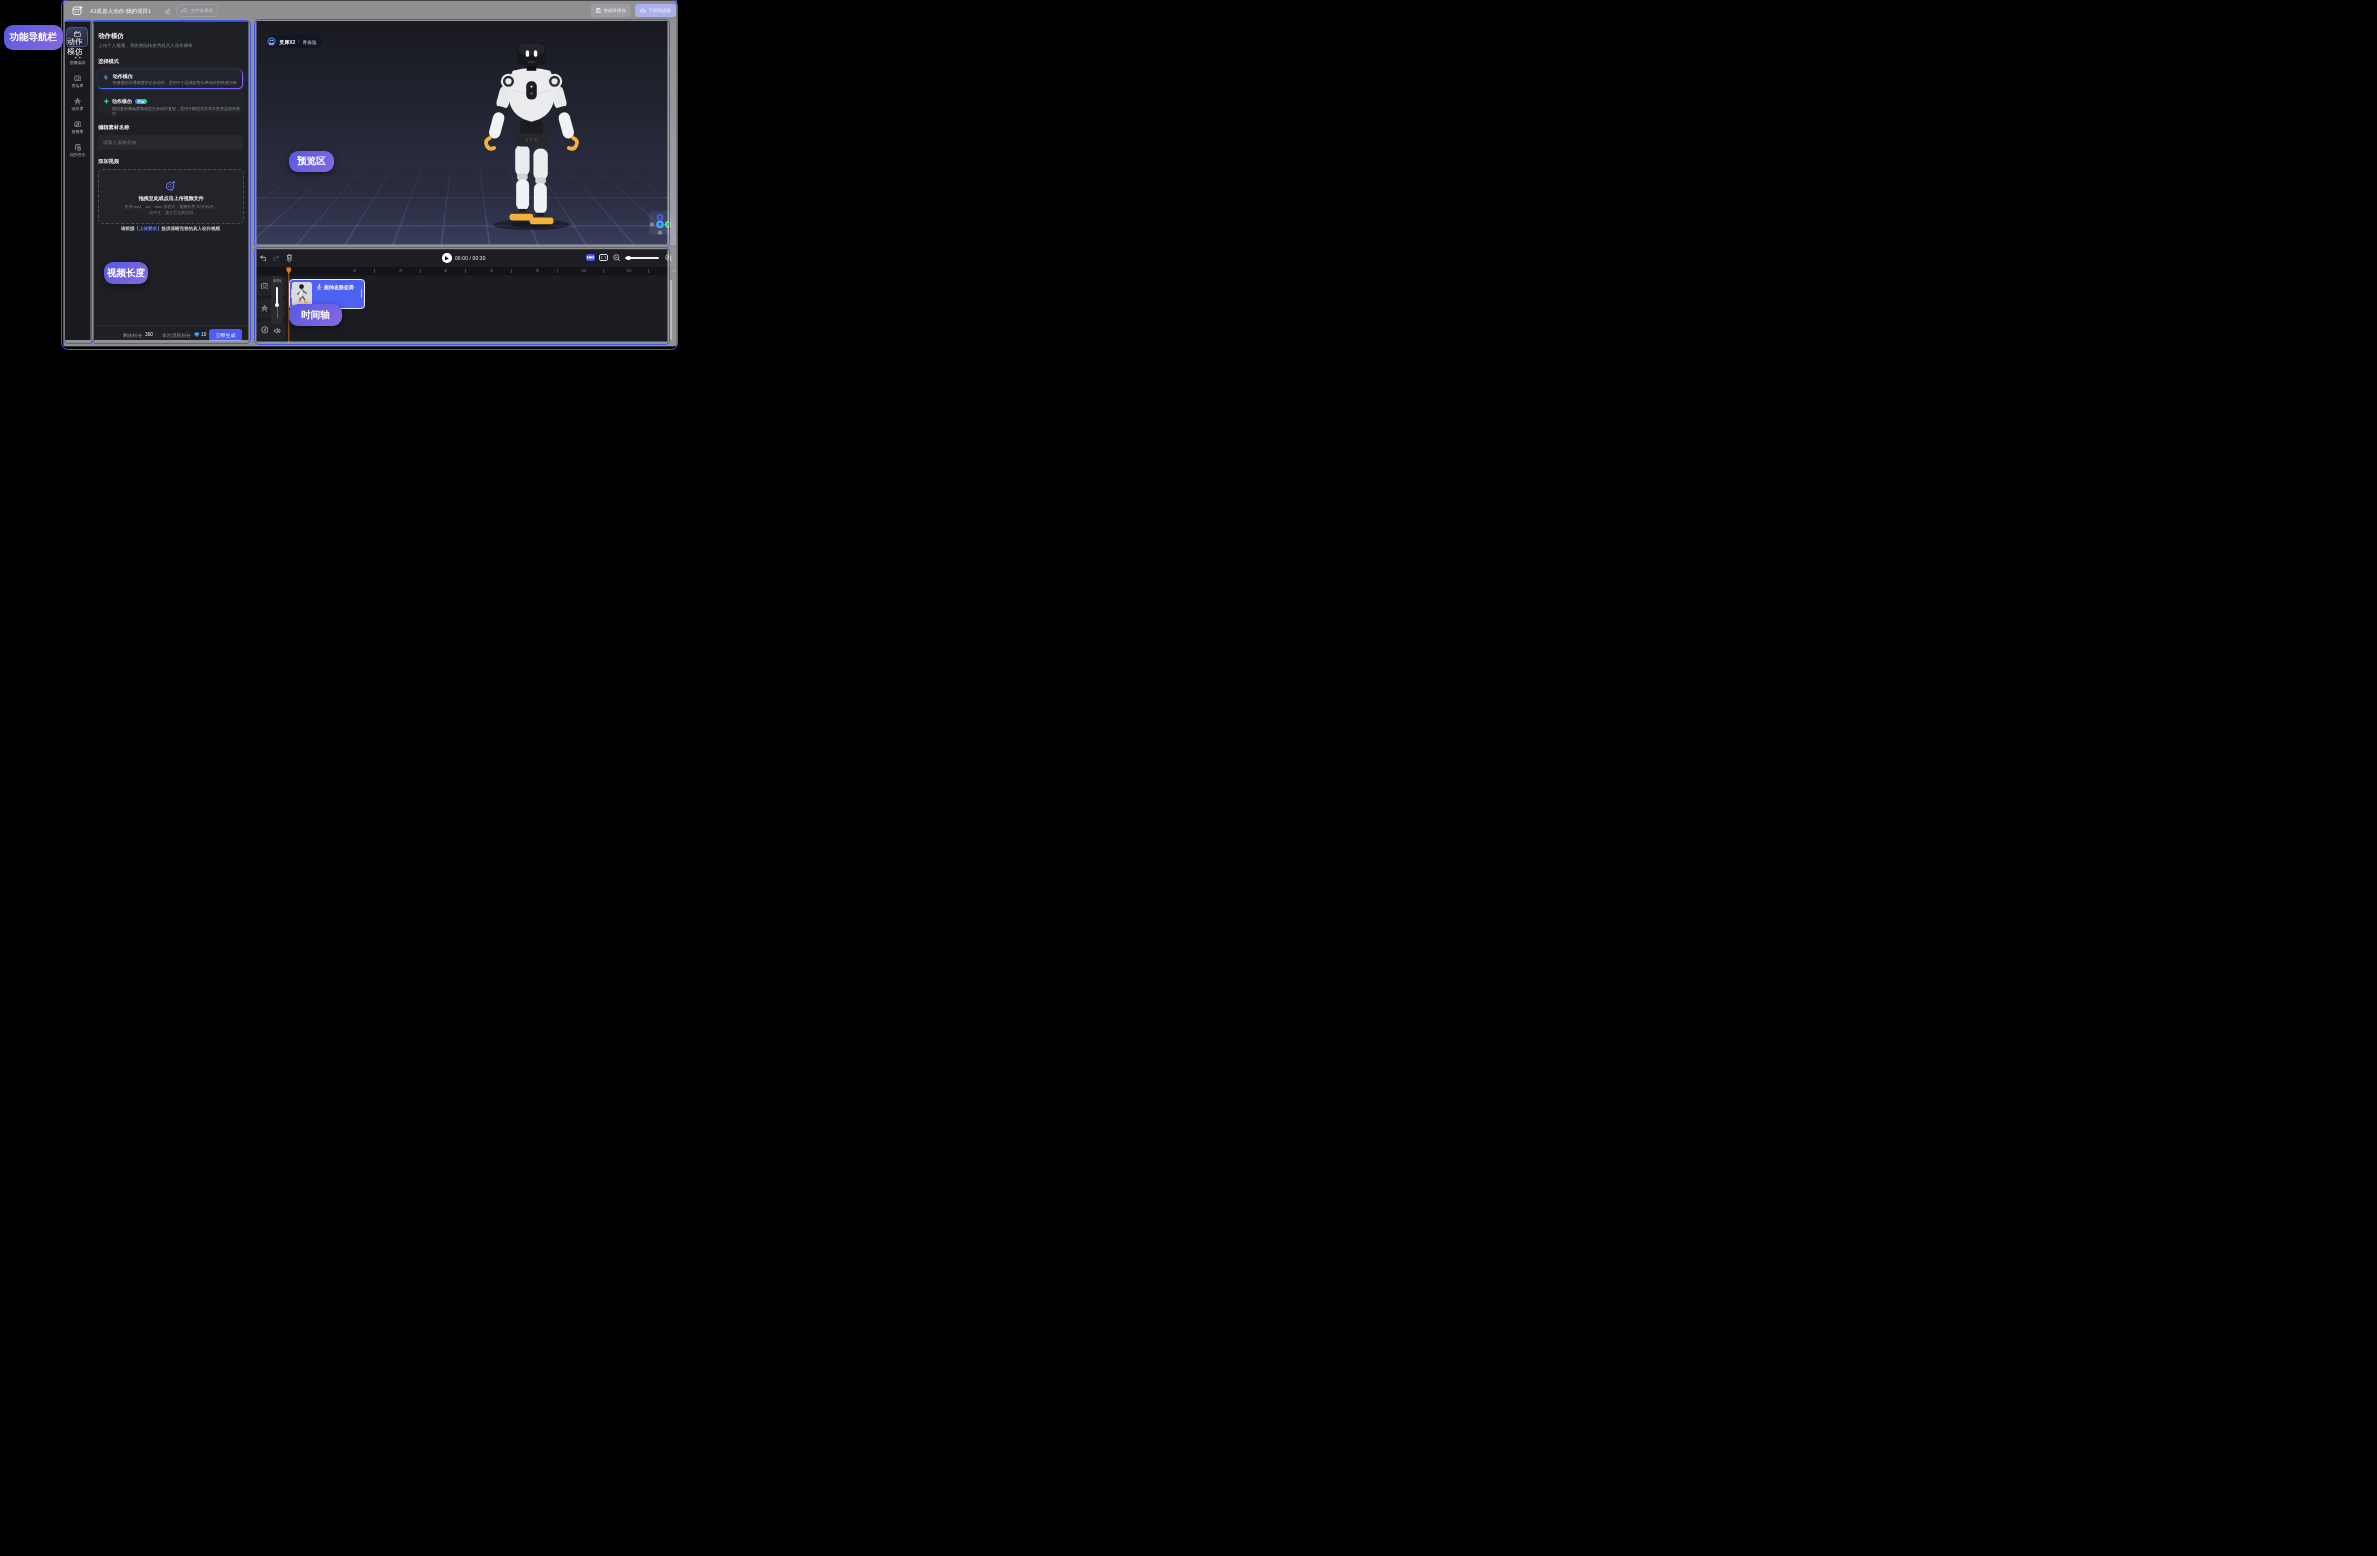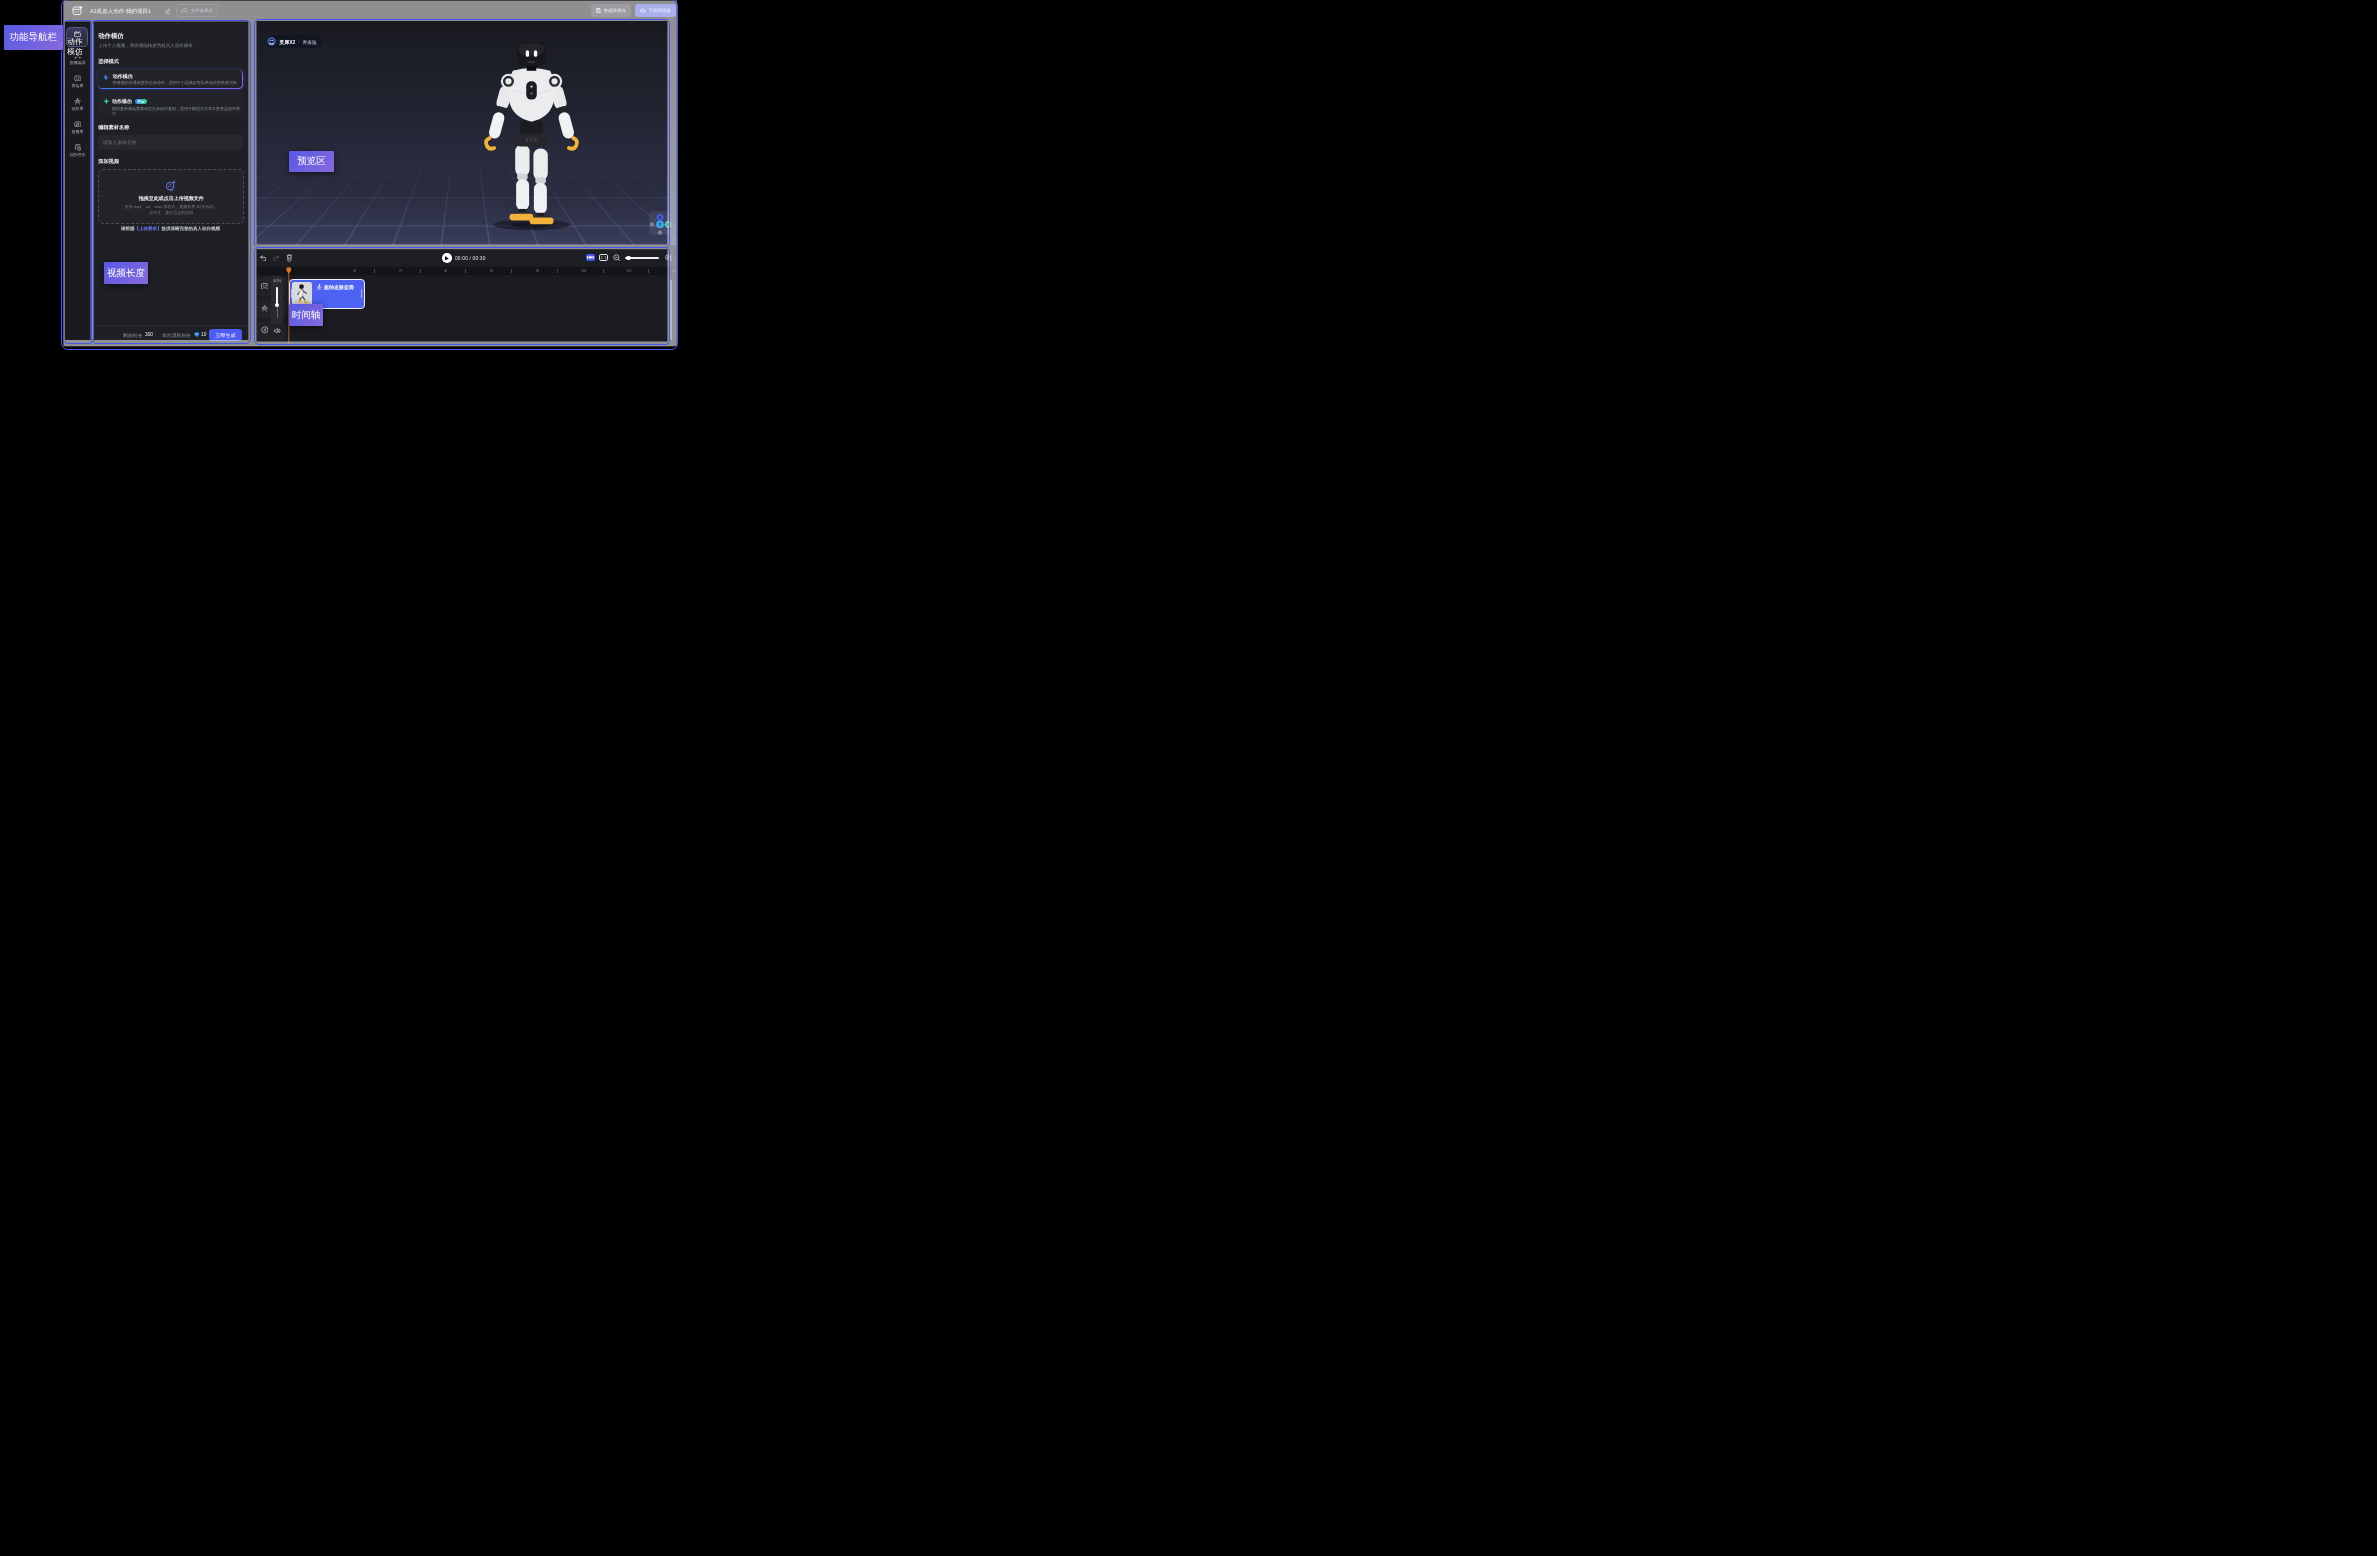--- a/index.html
+++ b/index.html
@@ -47,22 +47,22 @@
   .tl-ruler{left:0;top:17.6px;width:420px;height:8px;background:#131418;}
   .rlabel{position:absolute;top:1.9px;font-size:3.8px;color:#6e717b;}
   .rtick{position:absolute;top:2.4px;width:0.7px;height:3.3px;background:#41434c;}
   .tl-tracks{left:0;top:26px;width:420px;height:67px;background:#1b1c22;}
   .track-cell{position:absolute;left:1.4px;width:29px;background:#222329;border-radius:3.3px;}
   .time-text{font-size:4.8px;color:#e8e9ee;letter-spacing:0.2px;}
   
   #dim{left:0;top:0;z-index:20;pointer-events:none;}
   .reg-border{position:absolute;border:1.4px solid #4456f2;border-radius:4.8px;z-index:30;pointer-events:none;}
   .app-border{position:absolute;border:1.9px solid #4456f2;border-radius:6.7px;z-index:30;pointer-events:none;}
-  .anno-label{position:absolute;z-index:40;background:linear-gradient(135deg,#5659e6,#8869dc);border-radius:1px;
-    color:#fff;font-weight:normal;display:flex;align-items:center;justify-content:center;box-shadow:0 1.9px 6.7px rgba(0,0,0,.5);}
+  .anno-label{position:absolute;z-index:40;background:linear-gradient(135deg,#5659e6,#8869dc);border-radius:9px;
+    color:#fff;font-weight:bold;display:flex;align-items:center;justify-content:center;box-shadow:0 1.9px 6.7px rgba(0,0,0,.5);}
 </style>
 </head>
 <body>
 
 <div id="canvas">
 
   <div id="app" class="ab">
 
     <div id="topbar" class="ab">
       <svg class="ab ic" style="left:9px;top:4.8px" width="11.4" height="11" viewBox="0 0 24 23">
@@ -462,15 +462,15 @@
 
   <div class="app-border" style="left:61px;top:-1.4px;width:615px;height:349px"></div>
   <div class="reg-border" style="left:63px;top:19.5px;width:29px;height:322px"></div>
   <div class="reg-border" style="left:91px;top:19.5px;width:158px;height:322px"></div>
   <div class="reg-border" style="left:254px;top:19px;width:414px;height:227px"></div>
   <div class="reg-border" style="left:254px;top:247px;width:414px;height:96px"></div>
 
   <div class="anno-label" style="left:3.8px;top:25px;width:59px;height:25px;font-size:9.5px">功能导航栏</div>
   <div class="anno-label" style="left:289px;top:151px;width:45px;height:21.4px;font-size:9.5px">预览区</div>
   <div class="anno-label" style="left:104px;top:262px;width:44px;height:22px;font-size:9.5px">视频长度</div>
-  <div class="anno-label" style="left:289px;top:304px;width:34px;height:22px;font-size:9.5px">时间轴</div>
+  <div class="anno-label" style="left:289px;top:304px;width:53px;height:22px;font-size:9.5px">时间轴</div>
 </div>
 
 
 </body></html>

